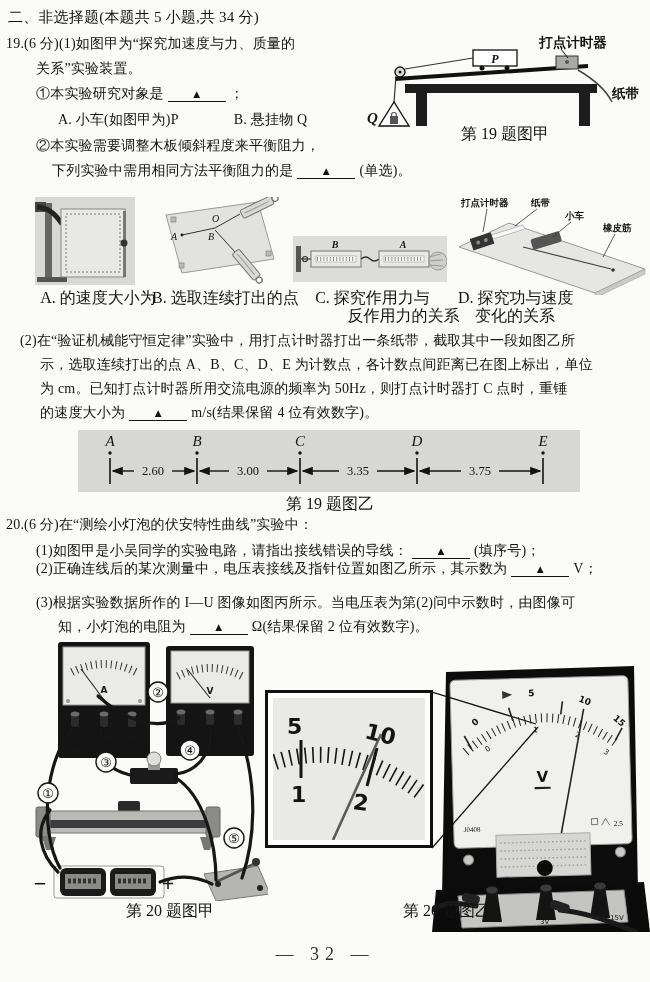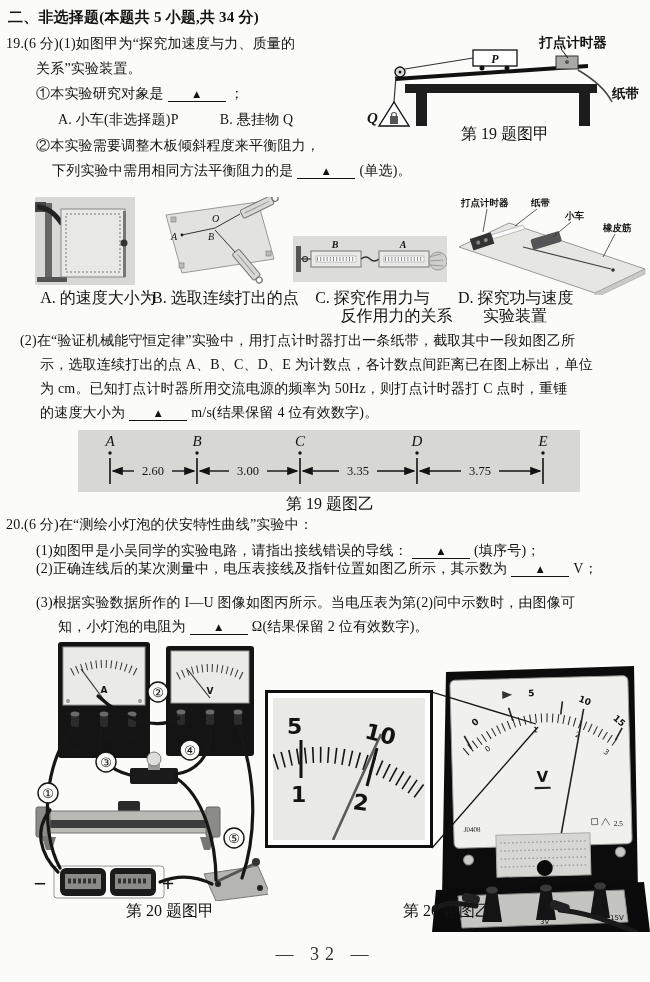--- a/index.html
+++ b/index.html
@@ -2,21 +2,21 @@
 <html><head>
 <meta charset="utf-8">
 <style>
   html,body{margin:0;padding:0}
   body{
     width:650px;height:982px;position:relative;overflow:hidden;
     background:#fbfbf9;color:#131313;
     font-family:"Liberation Serif","DejaVu Serif",serif;
   }
   .line{position:absolute;white-space:nowrap;font-size:14px;letter-spacing:.2px}
-  .bold{font-weight:bold}
+  .bold{font-weight:normal}
   .blank{
     display:inline-block;min-width:42px;padding:0 8px;margin:0 4px;
     text-align:center;border-bottom:1.6px solid #131313;
     font-size:11.5px;line-height:1.25;vertical-align:baseline;
   }
   .cap{position:absolute;font-size:16px;text-align:center;white-space:nowrap}
   .figbox{position:absolute}
   svg{display:block}
   svg text{font-family:"Liberation Serif","DejaVu Serif",serif;fill:#131313}
   svg text.sans{font-family:"DejaVu Sans","Liberation Sans",sans-serif}
@@ -32,22 +32,22 @@
 <body>
 
 <div class="line bold" style="left:8px;top:8px;font-size:15px">二、非选择题(本题共 5 小题,共 34 分)</div>
 
 <div class="line" style="left:6px;top:35px">19.(6 分)(1)如图甲为“探究加速度与力、质量的</div>
 <div class="line" style="left:36px;top:60px">关系”实验装置。</div>
 <div class="line" style="left:36px;top:85px">
   <span>①本实验研究对象是</span><span class="blank">▲</span><span>；</span>
 </div>
 <div class="line" style="left:58px;top:111px">
-  <span>A. 小车(非选择题)P</span>
-  <span style="margin-left:38px">B. 悬挂物 Q</span>
+  <span>A. 小车(如图甲为)P</span>
+  <span style="margin-left:52px">B. 悬挂物 Q</span>
 </div>
 <div class="line" style="left:36px;top:137px">②本实验需要调整木板倾斜程度来平衡阻力，</div>
 <div class="line" style="left:52px;top:162px">
   <span>下列实验中需用相同方法平衡阻力的是</span><span class="blank">▲</span><span>(单选)。</span>
 </div>
 
 <div class="figbox" style="left:355px;top:32px">
 <svg width="295" height="96" viewBox="0 0 295 96">
   <g>
     <rect x="50" y="52" width="192" height="9" fill="#1d1d1d"></rect>
@@ -176,23 +176,23 @@
   <text x="112" y="24" font-size="9.5" font-weight="bold">小车</text>
   <line x1="118" y1="27" x2="100" y2="42" stroke="#333" stroke-width=".8"></line>
   <text x="150" y="36" font-size="9.5" font-weight="bold">橡皮筋</text>
   <line x1="162" y1="39" x2="150" y2="62" stroke="#333" stroke-width=".8"></line>
 </svg>
 </div>
 
 <div class="cap" style="left:38px;top:288px;width:120px">A. 的速度大小为</div>
 <div class="cap" style="left:152px;top:288px;width:145px">B. 选取连续打出的点</div>
 <div class="cap" style="left:315px;top:288px;width:115px">C. 探究作用力与</div>
-<div class="cap" style="left:339px;top:306px;width:115px">反作用力的关系</div>
+<div class="cap" style="left:346px;top:306px;width:115px">反作用力的关系</div>
 <div class="cap" style="left:458px;top:288px;width:115px">D. 探究功与速度</div>
-<div class="cap" style="left:470px;top:306px;width:90px">实验装置</div>
+<div class="cap" style="left:470px;top:306px;width:90px">变化的关系</div>
 
 <div class="line" style="left:20px;top:332px">(2)在“验证机械能守恒定律”实验中，用打点计时器打出一条纸带，截取其中一段如图乙所</div>
 <div class="line" style="left:40px;top:356px">示，选取连续打出的点 A、B、C、D、E 为计数点，各计数点间距离已在图上标出，单位</div>
 <div class="line" style="left:40px;top:380px">为 cm。已知打点计时器所用交流电源的频率为 50Hz，则打点计时器打 C 点时，重锤</div>
 <div class="line" style="left:40px;top:404px">
   <span>的速度大小为</span><span class="blank">▲</span><span>m/s(结果保留 4 位有效数字)。</span>
 </div>
 
 <div class="figbox" style="left:78px;top:430px">
 <svg width="502" height="62" viewBox="0 0 502 62">

